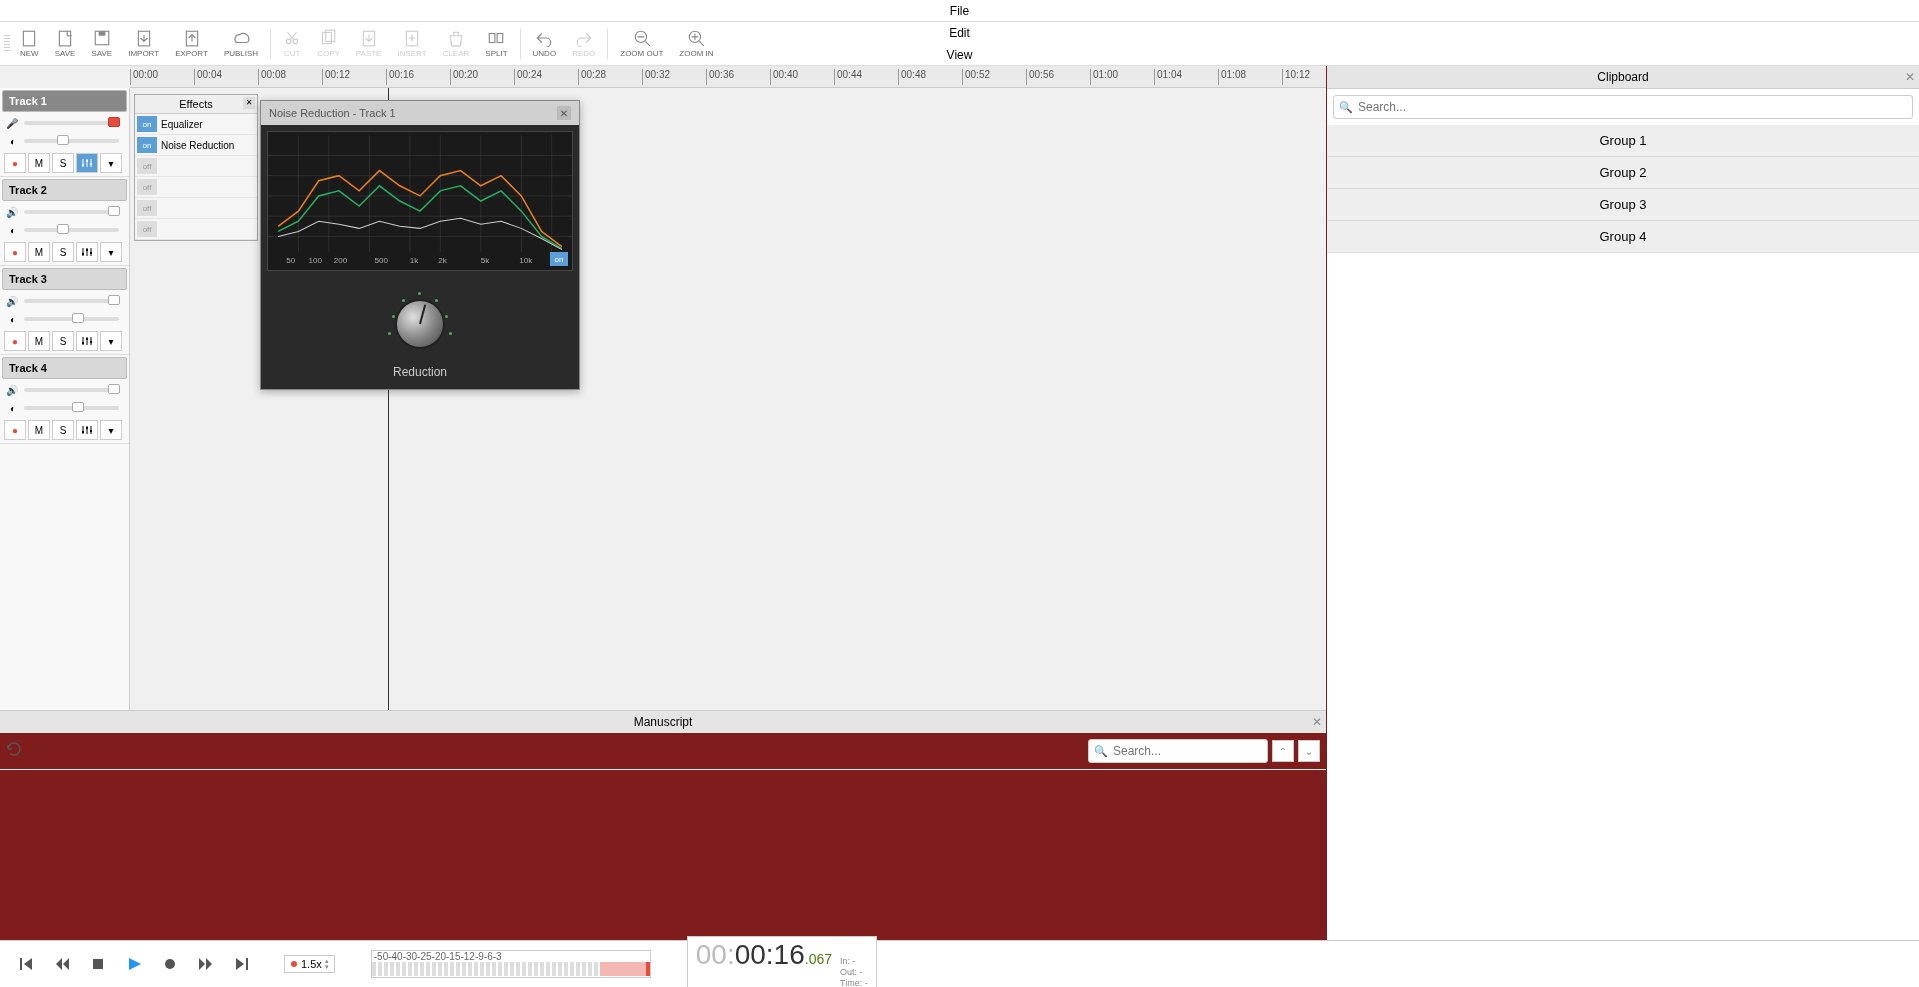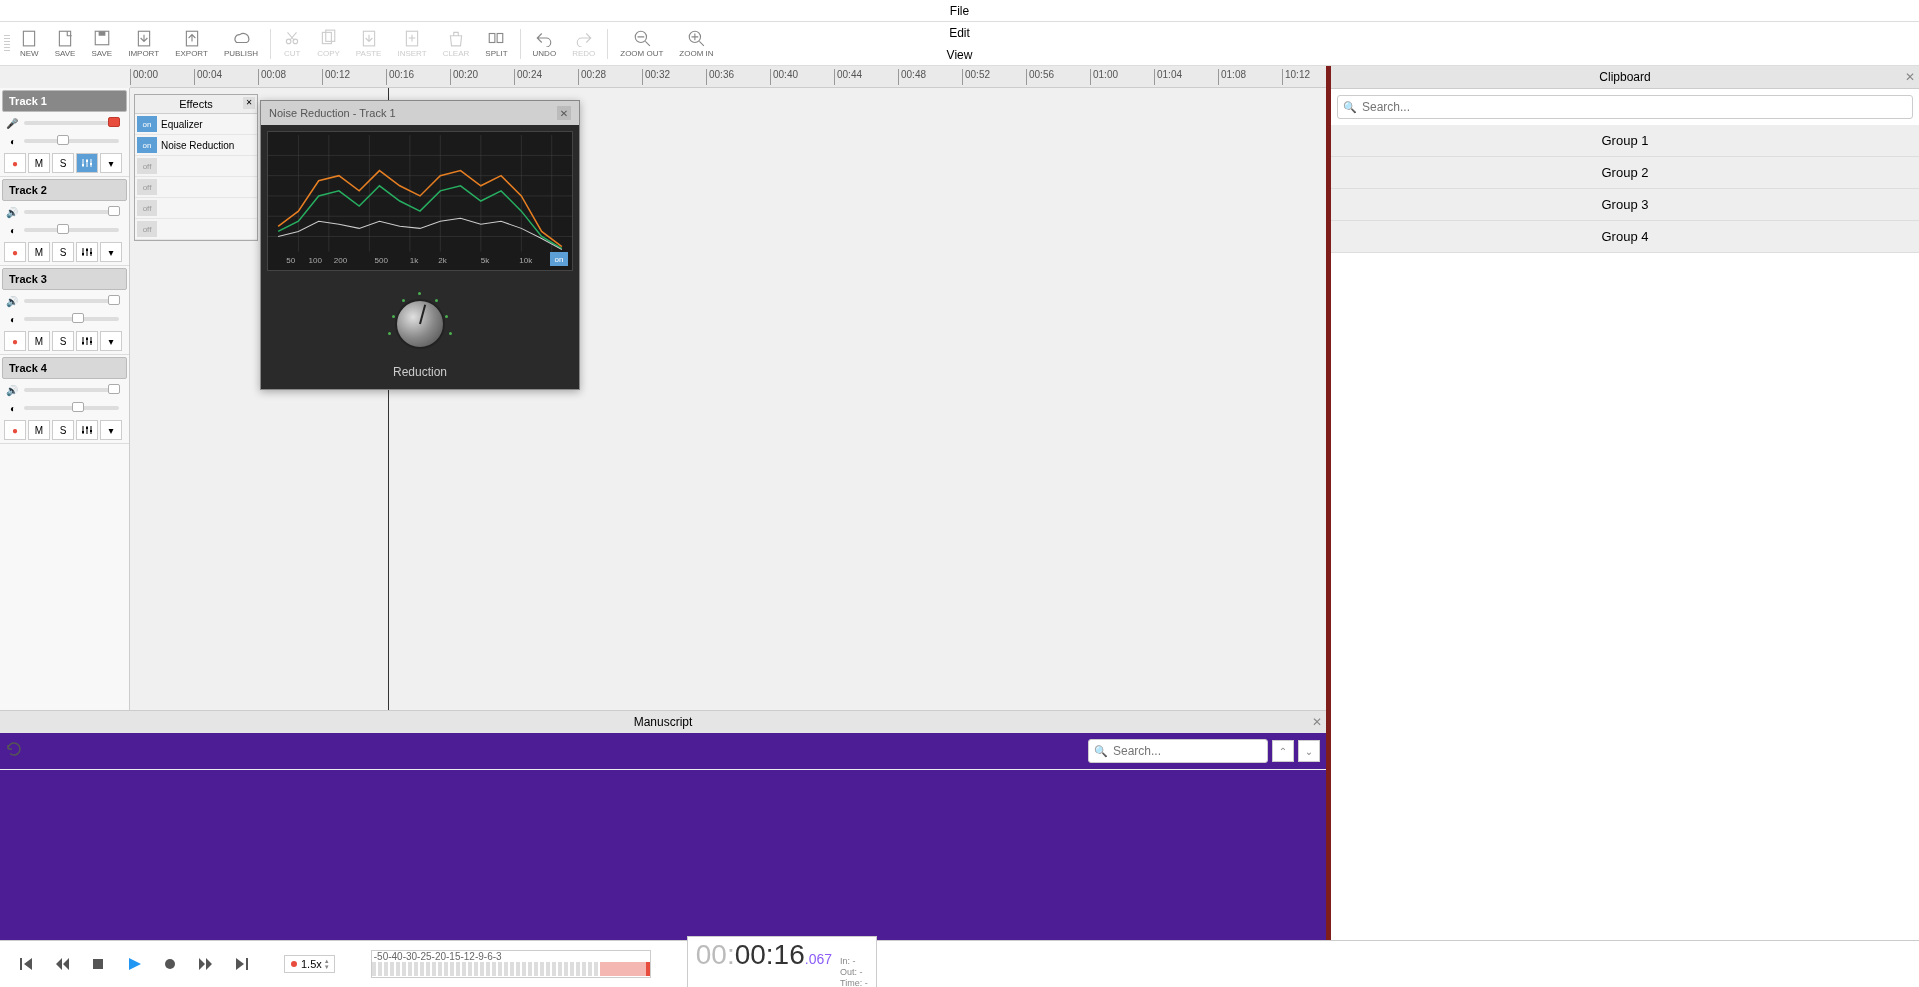--- a/index.html
+++ b/index.html
@@ -59,31 +59,31 @@
 .nr-graph svg { width: 100%; height: 100%; }
 .nr-on-btn { position: absolute; bottom: 4px; right: 4px; width: 18px; height: 14px; background: #5b9fd6; color: #fff; font-size: 8px; display: flex; align-items: center; justify-content: center; }
 .nr-knob-area { padding: 10px; text-align: center; }
 .knob { width: 50px; height: 50px; border-radius: 50%; background: radial-gradient(circle at 35% 35%, #e0e0e0, #888, #444); margin: 0 auto; position: relative; border: 2px solid #222; }
 .knob::after { content: ''; position: absolute; width: 2px; height: 20px; background: #222; left: 50%; top: 3px; transform: translateX(-50%) rotate(15deg); transform-origin: bottom; }
 .knob-dots { position: relative; width: 80px; height: 70px; margin: 0 auto; }
 .knob-dots .dot { position: absolute; width: 3px; height: 3px; background: #4CAF50; border-radius: 50%; }
 .nr-label { color: #ccc; font-size: 12px; margin-top: 8px; }
 
 
-.clipboard-panel { position: absolute; right: 0; top: 66px; width: 593px; background: #fff; border-left: 5px solid #7f1d1d; bottom: 47px; }
+.clipboard-panel { position: absolute; right: 0; top: 66px; width: 593px; background: #fff; border-left: 1px solid #7f1d1d; bottom: 47px; }
 .clipboard-header { background: #e5e5e5; padding: 4px; text-align: center; font-size: 12px; position: relative; border-bottom: 1px solid #ccc; }
 .clipboard-header .close { position: absolute; right: 4px; top: 4px; cursor: pointer; font-size: 12px; color: #888; }
 .clipboard-search { padding: 6px; }
 .clipboard-search input { width: 100%; padding: 4px 6px 4px 24px; border: 1px solid #ccc; border-radius: 3px; font-size: 12px; background: #fff; }
 .search-wrap { position: relative; }
 .search-wrap .sicon { position: absolute; left: 6px; top: 50%; transform: translateY(-50%); color: #999; font-size: 11px; }
 .clip-group { background: #eee; padding: 8px; text-align: center; font-size: 13px; border-bottom: 1px solid #ddd; cursor: pointer; }
 
 
-.manuscript-panel { position: absolute; left: 0; right: 593px; bottom: 47px; height: 230px; background: #4c1d95; border-top: 1px solid #ccc; margin-top: 36px; }
+.manuscript-panel { position: absolute; left: 0; right: 593px; bottom: 47px; height: 230px; background: #7f1d1d; border-top: 1px solid #ccc; margin-top: 36px; }
 .ms-header { background: #e5e5e5; padding: 4px; text-align: center; font-size: 12px; position: relative; }
 .ms-header .close { position: absolute; right: 4px; top: 4px; cursor: pointer; color: #888; }
 .ms-toolbar { padding: 6px; display: flex; align-items: center; justify-content: space-between; border-bottom: 1px solid #eee; }
 .ms-toolbar .refresh { cursor: pointer; }
 .ms-toolbar .right { display: flex; align-items: center; gap: 4px; }
 .ms-toolbar input { padding: 4px 6px 4px 24px; border: 1px solid #ccc; border-radius: 3px; font-size: 12px; width: 180px; }
 .ms-nav { width: 22px; height: 22px; border: 1px solid #ccc; background: #fff; display: flex; align-items: center; justify-content: center; cursor: pointer; font-size: 10px; color: #888; }
 
 
 .transport-bar { position: absolute; bottom: 0; left: 0; right: 0; height: 47px; background: #fff; border-top: 1px solid #ccc; display: flex; align-items: center; padding: 0 12px; gap: 8px; }
@@ -91,21 +91,21 @@
 .transport-btn svg { width: 16px; height: 16px; }
 .speed-box { display: flex; align-items: center; gap: 2px; border: 1px solid #ccc; padding: 2px 4px; font-size: 11px; }
 .speed-box .arrows { display: flex; flex-direction: column; font-size: 6px; line-height: 6px; color: #888; }
 .meter { width: 280px; height: 28px; position: relative; border: 1px solid #ccc; }
 .meter-labels { display: flex; justify-content: flex-start; font-size: 10px; color: #666; padding: 0 2px; }
 .meter-bars { height: 14px; background: repeating-linear-gradient(to right, #ddd, #ddd 4px, #fff 4px, #fff 6px); position: relative; }
 .meter-red { position: absolute; right: 0; top: 0; width: 50px; height: 100%; background: #f5b7b1; }
 .meter-indicator { position: absolute; right: 0; top: 0; bottom: 0; width: 4px; background: #e74c3c; }
 .timecode { font-family: 'Arial', monospace; display: flex; align-items: baseline; border: 1px solid #ccc; padding: 2px 8px; background: #fff; }
 .timecode .big { font-size: 28px; color: #333; }
-.timecode .sm { font-size: 14px; color: #8b5cf6; }
+.timecode .sm { font-size: 14px; color: #4d7c0f; }
 .timecode .gray { color: #bbb; }
 .tc-info { font-size: 9px; color: #888; margin-left: 8px; }
 .tc-info div { line-height: 11px; }
 </style>
 </head>
 <body>
 
 <div class="menu-bar">
   <div class="grip"></div>
   <span>File</span>

